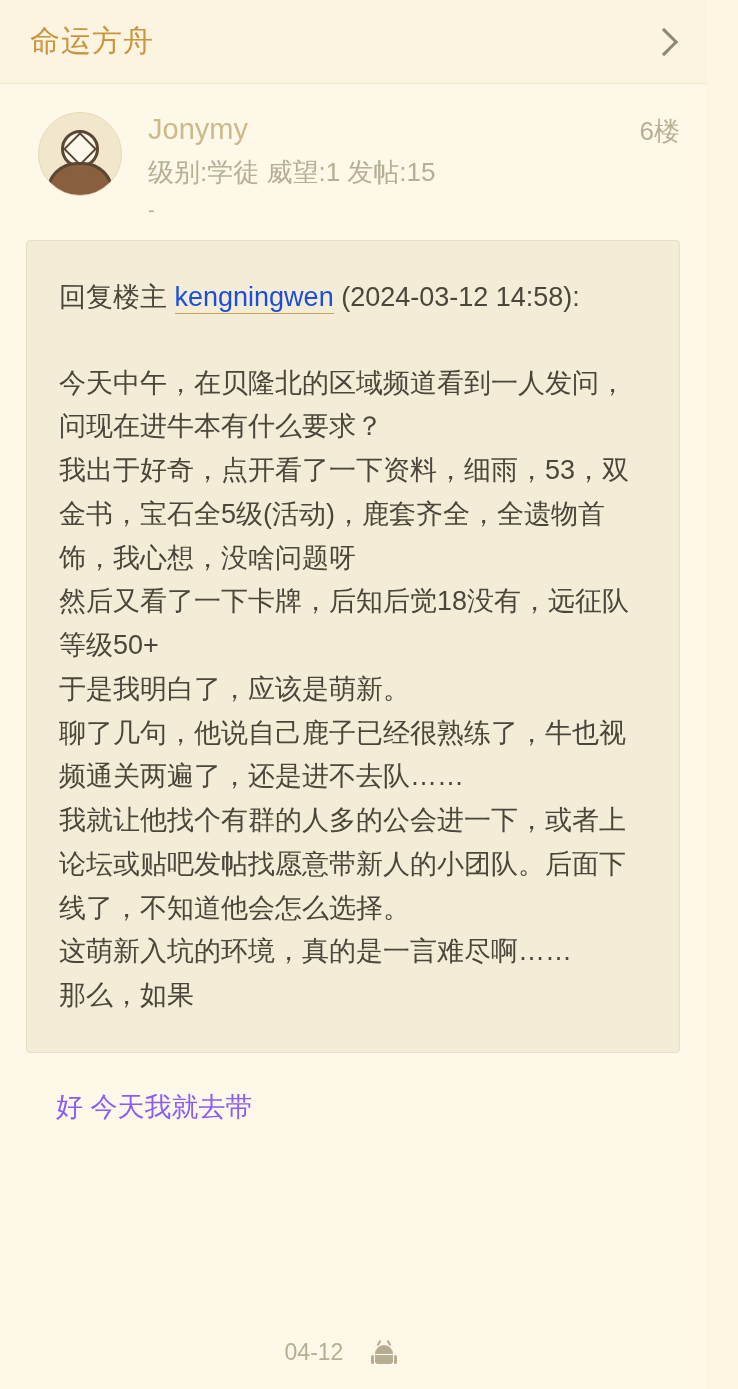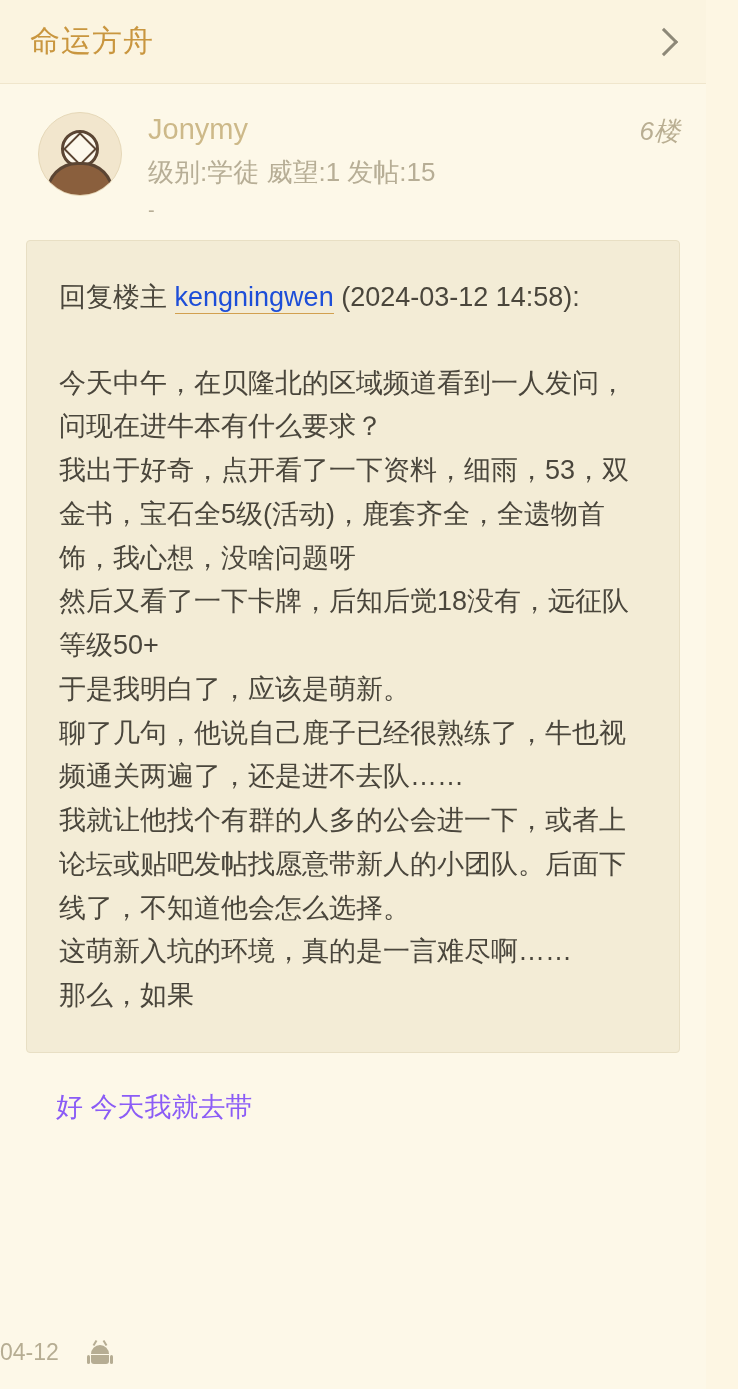--- a/index.html
+++ b/index.html
@@ -133,21 +133,20 @@
     font-size: 20px;
     color: #b7ae96;
     margin-top: 10px;
     line-height: 1;
   }
   .floor-label {
     font-size: 26px;
     color: #b9ae92;
     padding-top: 8px;
     white-space: nowrap;
-    font-style: italic;
   }
 
   
   .content-area {
     flex: 1 1 auto;
     padding: 0 26px;
     box-sizing: border-box;
     position: relative;
   }
   .quote-box {
@@ -182,21 +181,21 @@
     padding: 34px 32px 0 30px;
     line-height: 1.5;
   }
 
   
   .footer {
     height: 64px;
     min-height: 64px;
     display: flex;
     align-items: center;
-    justify-content: flex-start;
+    justify-content: center;
     padding: 0 24px 10px 0;
     box-sizing: border-box;
     gap: 28px;
   }
   .footer-date {
     font-size: 23px;
     color: #b6ad93;
   }
   .android-icon {
     width: 26px;

